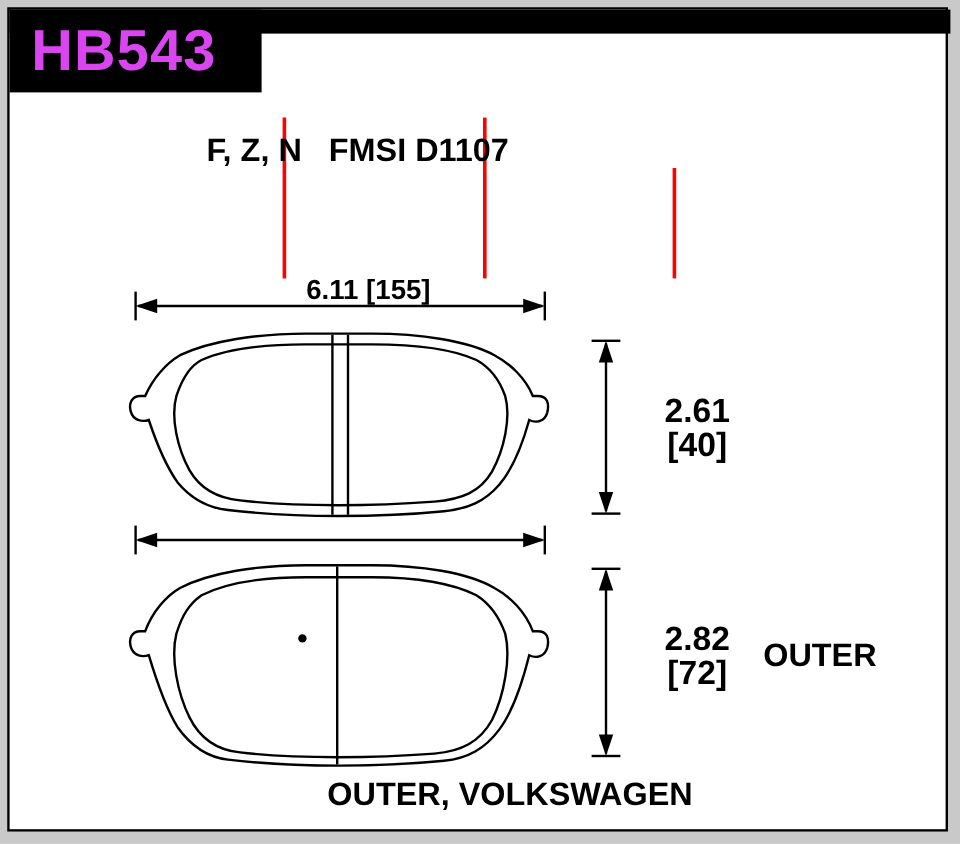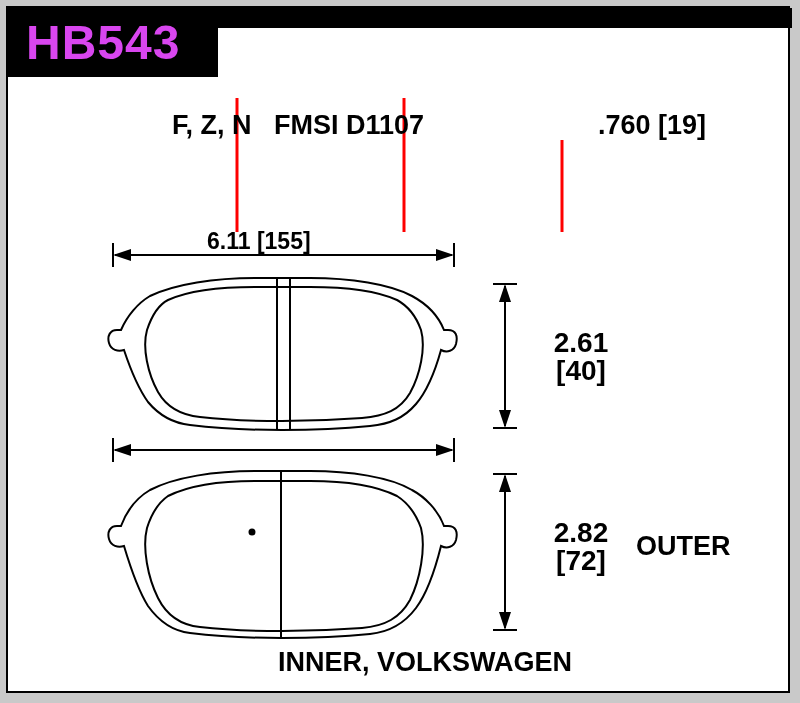--- a/index.html
+++ b/index.html
@@ -180,25 +180,24 @@
       <line x1="493" y1="474" x2="517" y2="474"></line>
       <line x1="493" y1="630" x2="517" y2="630"></line>
       <line x1="505" y1="476" x2="505" y2="628"></line>
       <polygon points="505,474 499,492 511,492" stroke="none"></polygon>
       <polygon points="505,630 499,612 511,612" stroke="none"></polygon>
     </g>
   </svg>
 
   <div class="txt spec" style="left:148px; top:110px;">F, Z, N</div>
   <div class="txt spec" style="left:250px; top:110px;">FMSI D1107</div>
-  <div class="txt spec" style="left:574px; top:110px;">.760 [19]</div>
-
-  <div class="txt dim" style="left:183px; top:228px; width:200px; text-align:left;">6.11 [155]</div>
+
+  <div class="txt dim" style="left:183px; top:228px; width:200px; text-align:center;">6.11 [155]</div>
   <div class="txt dimv" style="left:522px; top:327px;">2.61</div>
   <div class="txt dimv" style="left:522px; top:355px;">[40]</div>
 
   <div class="txt dimv" style="left:522px; top:517px;">2.82</div>
   <div class="txt dimv" style="left:522px; top:545px;">[72]</div>
   <div class="txt sidelabel" style="left:612px; top:531px;">OUTER</div>
 
-  <div class="txt footer-txt" style="left:241px; top:647px;">INNER, VOLKSWAGEN</div>
+  <div class="txt footer-txt" style="left:241px; top:647px;">OUTER, VOLKSWAGEN</div>
 
 </div>
 
 </body></html>

